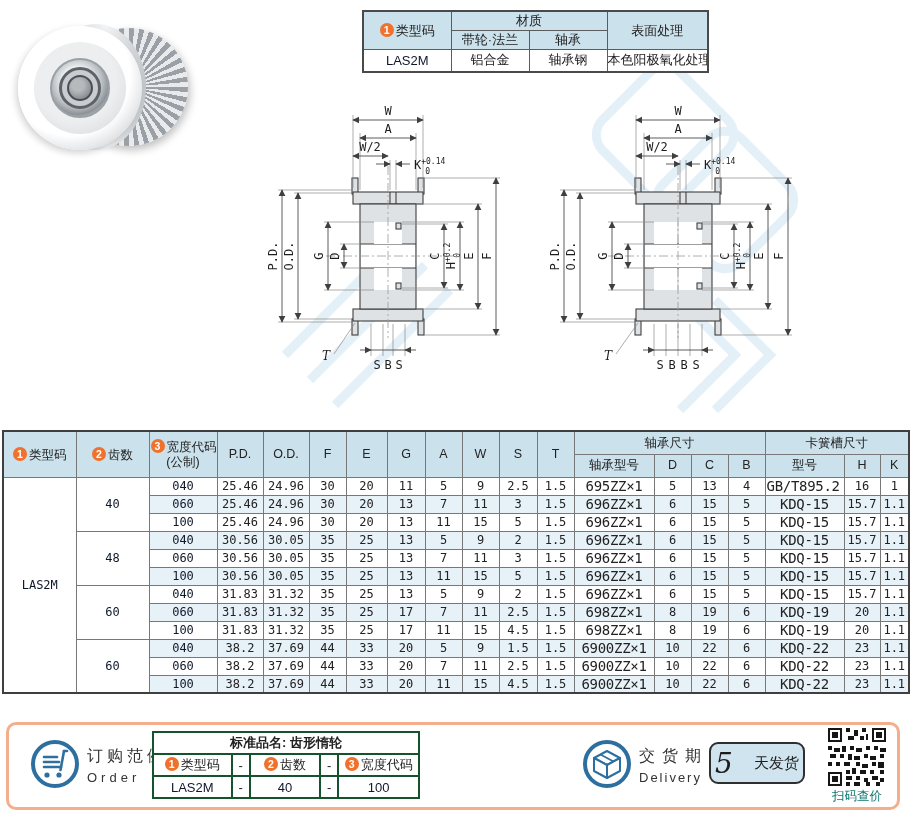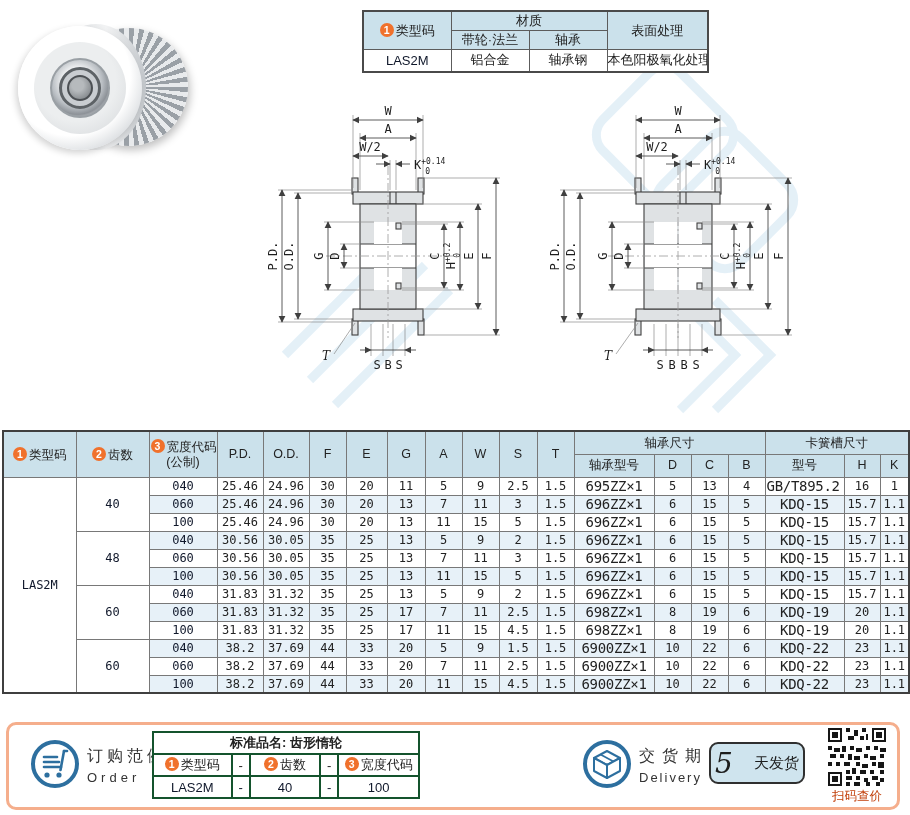--- a/index.html
+++ b/index.html
@@ -76,21 +76,21 @@
   .en-title { font-size:13px; color:#333; letter-spacing:4px; white-space:nowrap; margin-top:3px; }
   .order-table { position:absolute; left:143px; top:6px; width:268px; border:2px solid #3f3f3f;
     font-size:13px; background:#fff; }
   .order-table th, .order-table td { border:2px solid #14532d; height:22px; font-weight:normal; }
   .order-table .pname { font-weight:bold; font-size:13px; }
   .dbox { position:absolute; left:700px; top:17px; width:96px; height:42px; background:#cfe4ee;
     border:2px solid #2f2f2f; border-radius:9px; display:flex; align-items:center; justify-content:center; }
   .dbox .num { font-family:"DejaVu Serif", serif; font-style:italic; font-size:28px; color:#1d1d1d; }
   .dbox .lbl { font-size:15px; margin-left:21px; color:#1d1d1d; }
   .qr { position:absolute; left:819px; top:3px; }
-  .qr-label { position:absolute; left:813px; top:63px; width:70px; text-align:center; font-size:12.5px; color:#c2410c; }
+  .qr-label { position:absolute; left:813px; top:63px; width:70px; text-align:center; font-size:12.5px; color:#0f766e; }
 </style>
 </head>
 <body>
 
 <div class="page">
 
   <svg class="watermark" width="560" height="380" viewBox="0 0 560 380">
     <g fill="none" stroke="#cfe4f2" stroke-width="9">
       <rect x="360" y="30" width="110" height="110" rx="22" transform="rotate(45 415 85)"></rect>
       <rect x="420" y="95" width="110" height="110" rx="22" transform="rotate(45 475 150)"></rect>

